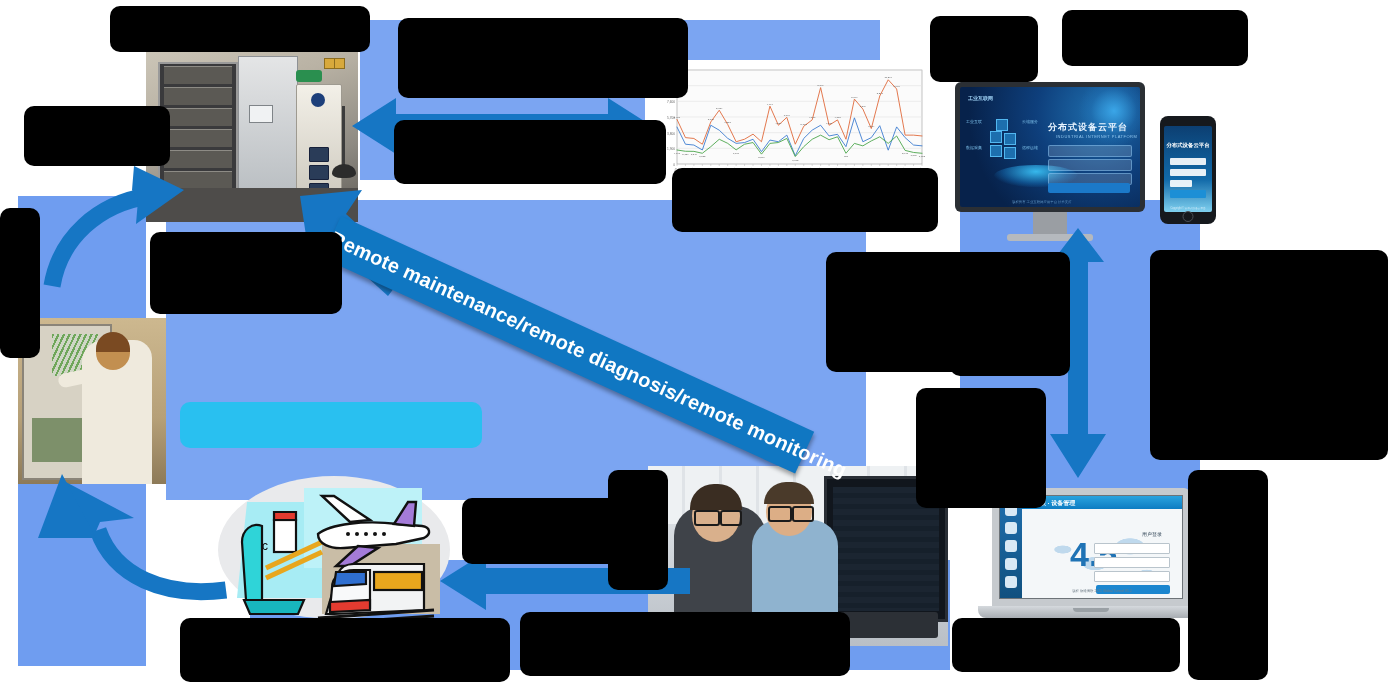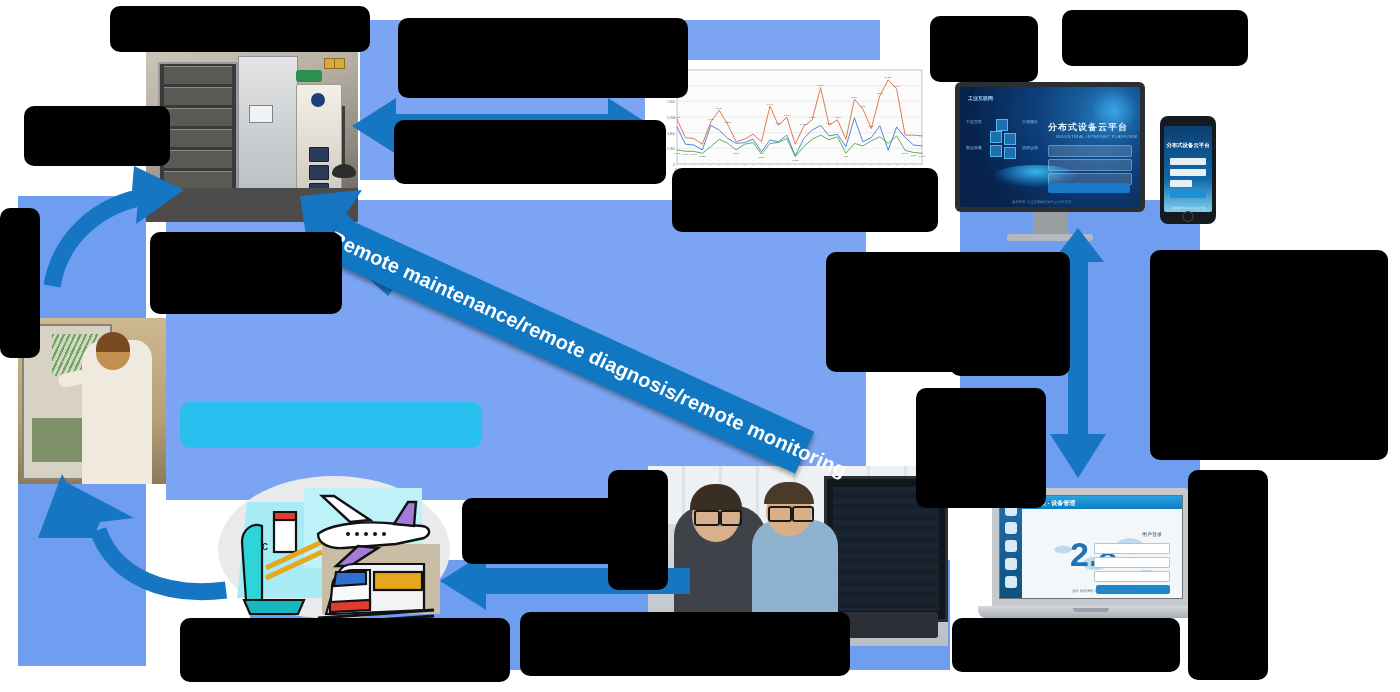--- a/index.html
+++ b/index.html
@@ -414,21 +414,21 @@
           <div class="lp-ico" style="top:8px;"></div>
           <div class="lp-ico" style="top:26px;"></div>
           <div class="lp-ico" style="top:44px;"></div>
           <div class="lp-ico" style="top:62px;"></div>
           <div class="lp-ico" style="top:80px;"></div>
         </div>
         <div class="lp-tb"></div>
         <div class="lp-tb-title">物通博联 · 设备管理</div>
         <div class="lp-body">
           <div class="lp-map"></div>
-          <div class="lp-40">2.8</div>
+          <div class="lp-40">4.5</div>
           <div class="lp-lbl">用户登录</div>
           <div class="lp-field" style="top:34px;"></div>
           <div class="lp-field" style="top:48px;"></div>
           <div class="lp-field" style="top:62px;"></div>
           <div class="lp-btn"></div>
           <div class="lp-foot">版权 物通博联 2021  Global Tunnel V1.2</div>
         </div>
       </div>
     </div>
     <div class="base"></div>

